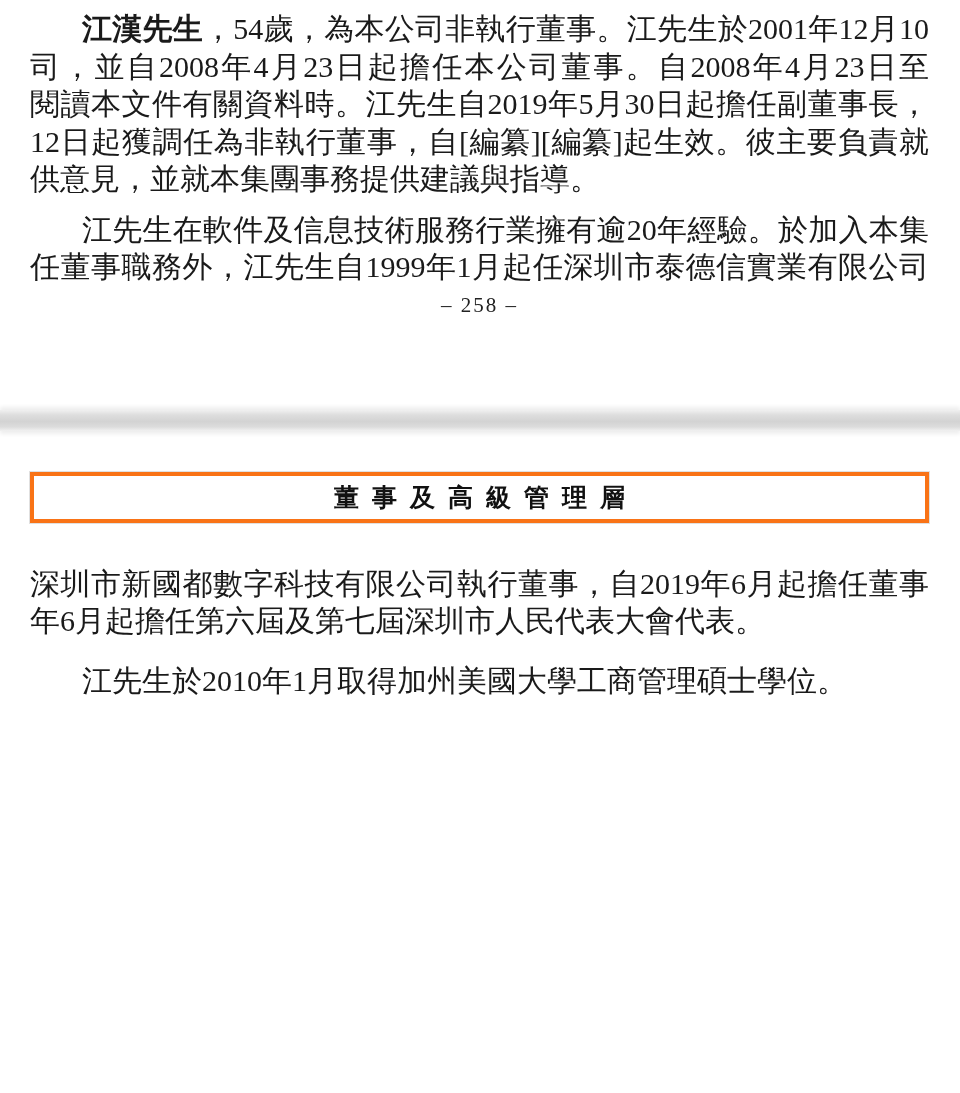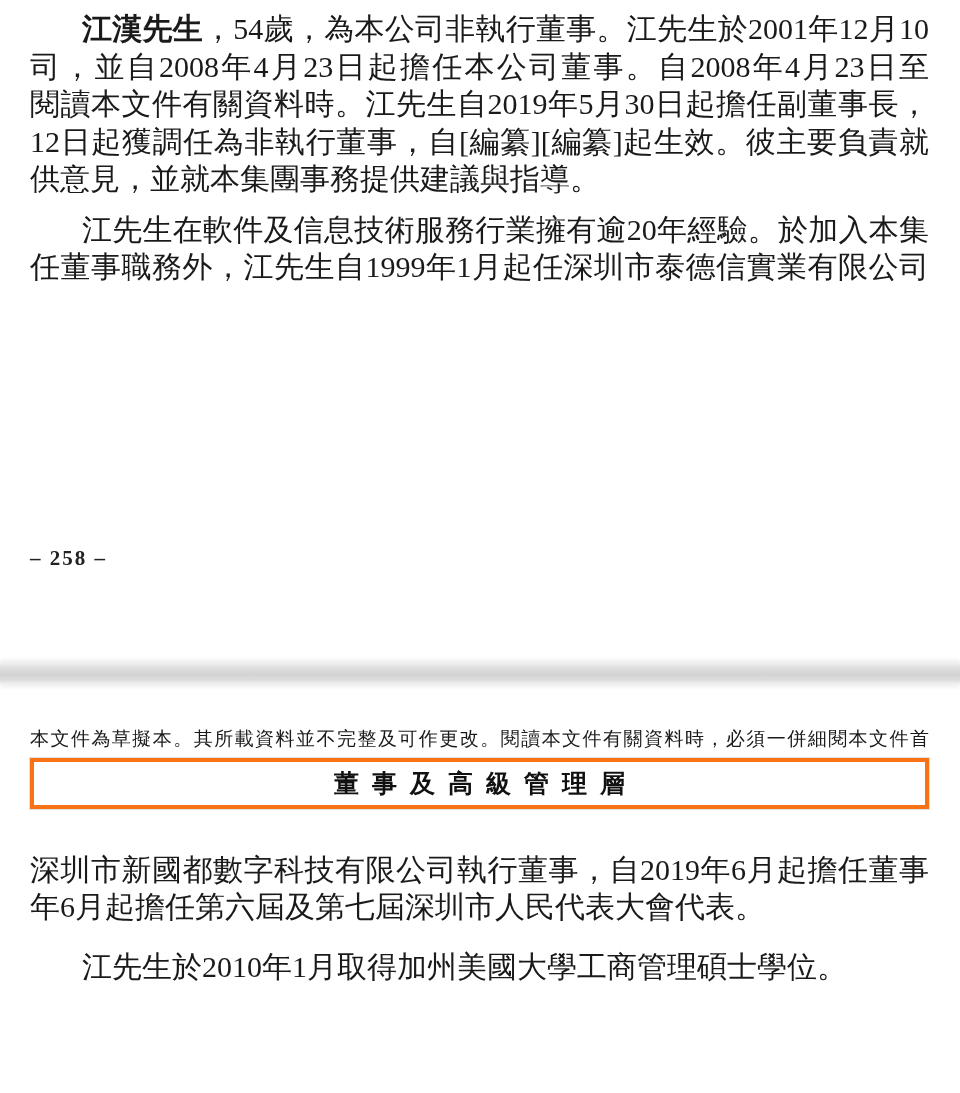--- a/index.html
+++ b/index.html
@@ -14,23 +14,22 @@
     text-align: justify; text-align-last: justify;
     text-justify: inter-ideograph;
     white-space: normal; overflow: hidden; height: 37.5px;
   }
   .bodyline.lastline { text-align-last: left; }
   .indent { padding-left: 52px; }
   .lead-bold { font-weight: bold; }
   .para1 { margin-top: 10px; }
   .para2 { margin-top: 13px; }
   .page-number {
-    margin-top: 253px;
     font-size: 21px; line-height: 38px; height: 38px;
-    text-align: left; letter-spacing: 2px; color: #222; font-weight: bold;
+    text-align: center; letter-spacing: 2px; color: #222;
   }
   .page-separator {
     margin-top: 86px;
     height: 21px; width: 960px;
     background: linear-gradient(180deg, #f0f0f0 0%, #dddddd 25%, #d3d3d3 55%, #dcdcdc 80%, #f1f1f1 100%);
     box-shadow: 0 -3px 4px rgba(0,0,0,0.07), 0 3px 4px rgba(0,0,0,0.07);
   }
   .disclaimer { margin-top: 41px; }
   .disclaimer-line {
     font-size: 19px; line-height: 28px; height: 28px;
@@ -72,21 +71,20 @@
 
     <div class="page-number">– 258 –</div>
   </div>
 </div>
 
 <div class="page-separator"></div>
 
 <div>
   <div class="page-col">
     <div class="disclaimer">
-      <div class="disclaimer-line">本文件為草擬本。其所載資料並不完整及可作更改。閱讀本文件有關資料時，必須一併細閱本文件首</div>
     </div>
 
     <div class="section-heading-box">
       <div class="section-heading-text">董事及高級管理層</div>
     </div>
 
     <div class="para3">
       <div class="bodyline">深圳市新國都數字科技有限公司執行董事，自2019年6月起擔任董事長。彼自2015</div>
       <div class="bodyline lastline">年6月起擔任第六屆及第七屆深圳市人民代表大會代表。</div>
     </div>

